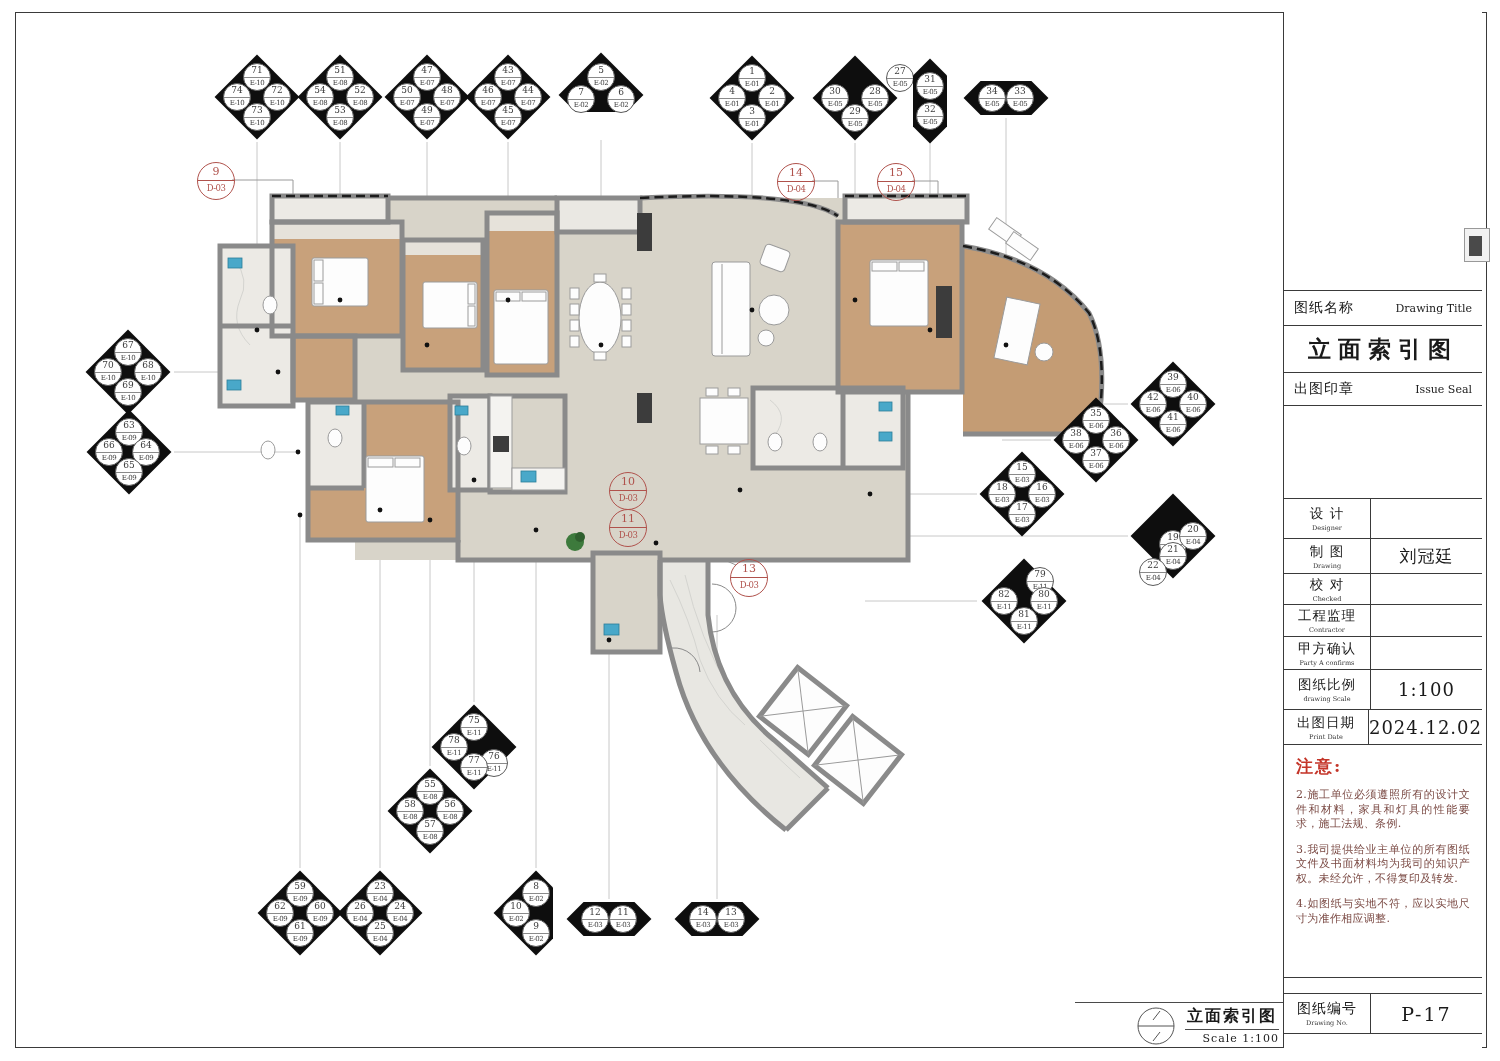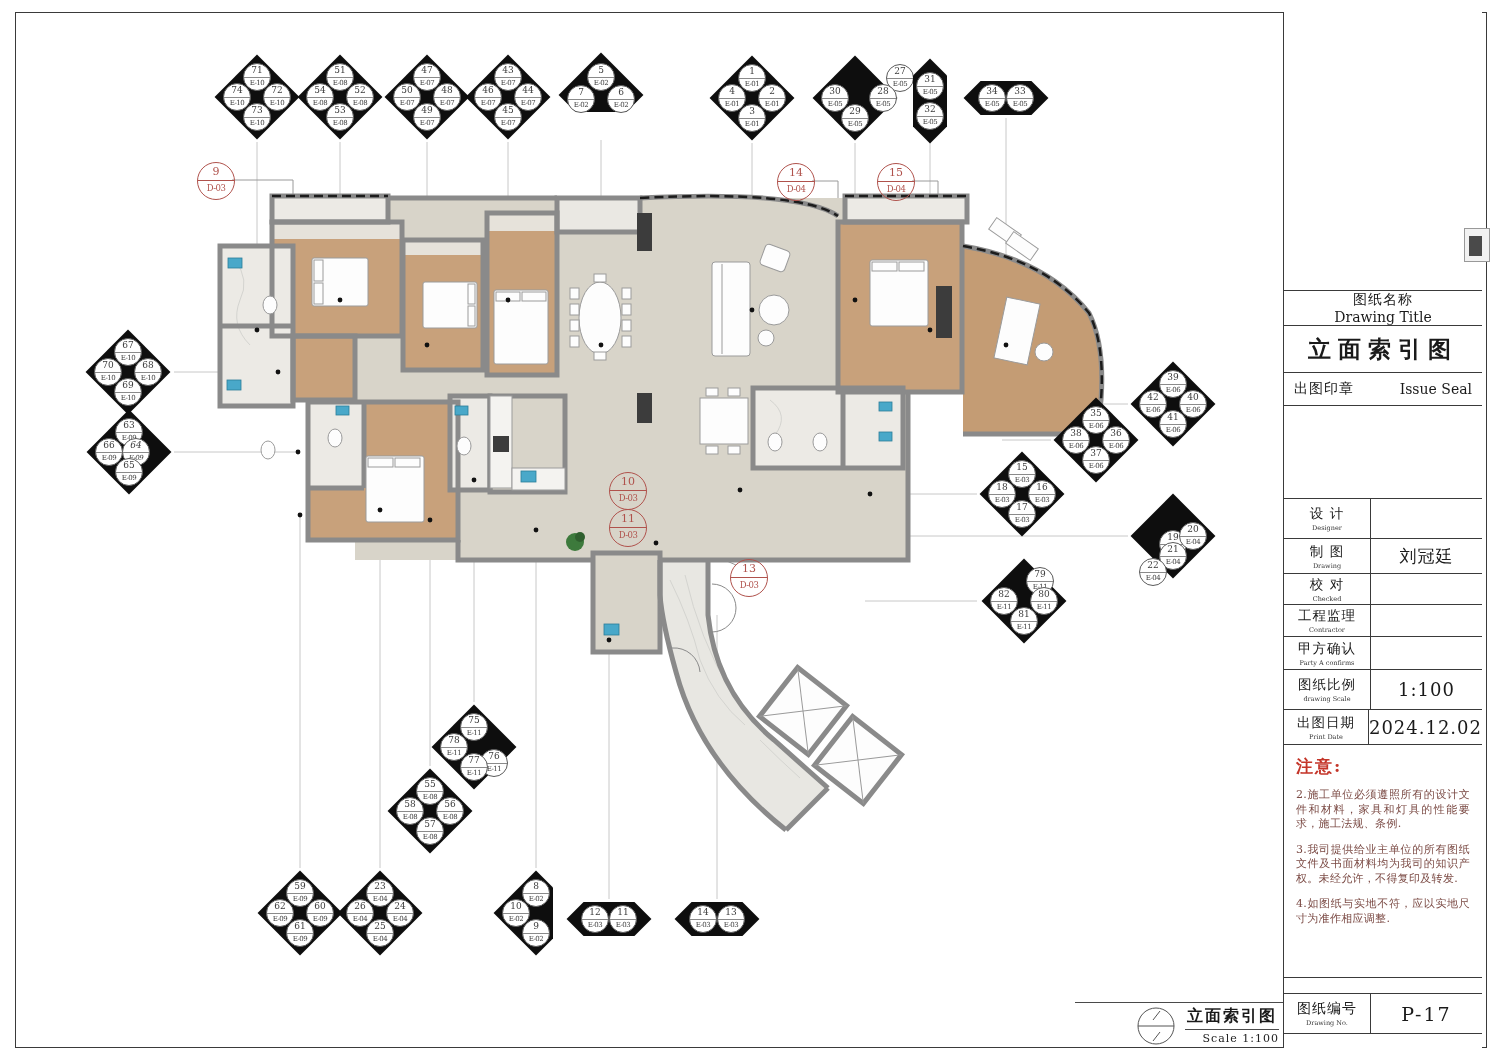--- a/index.html
+++ b/index.html
@@ -20,21 +20,21 @@
   .d-marker{position:absolute;width:36px;height:36px;margin-left:-18px;margin-top:-18px;
             border:1px solid #b0524c;border-radius:50%;text-align:center;color:#b0524c;background:rgba(255,255,255,0.0);}
   .d-marker .n{display:block;height:17px;line-height:17px;font-size:11px;border-bottom:1px solid #b0524c;}
   .d-marker .c{display:block;height:16px;line-height:14px;font-size:8.5px;letter-spacing:-0.5px;}
   
   #titleblock{position:absolute;left:1283px;top:12px;width:199px;height:1036px;
               border-left:1px solid #3a3a3a;box-sizing:border-box;background:#fff;}
   .tb-row{box-sizing:border-box;border-top:1px solid #3a3a3a;display:flex;align-items:center;}
   .tb-head{justify-content:space-between;padding:0 10px;}
   .tb-cn{font-size:14px;letter-spacing:1px;}
-  .tb-en{font-size:14px;}
+  .tb-en{font-size:11px;}
   .tb-title{justify-content:center;font-size:23px;letter-spacing:7px;font-weight:bold;}
   .tb-field{padding:0;}
   .tb-lab{width:87px;box-sizing:border-box;border-right:1px solid #3a3a3a;align-self:stretch;
           display:flex;flex-direction:column;align-items:center;justify-content:center;}
   .tb-lab .cn{font-size:13.5px;letter-spacing:1px;}
   .tb-lab .en{font-size:6.5px;color:#333;margin-top:1px;}
   .tb-val{flex:1;text-align:center;font-size:17px;letter-spacing:1px;}
   .tb-val.big{font-size:18px;}
   #tb-notes{box-sizing:border-box;border-top:1px solid #3a3a3a;padding:10px 12px 0 12px;}
   #tb-notes h3{margin:0 0 10px 0;font-size:17px;letter-spacing:2px;color:#c43529;}
@@ -410,21 +410,21 @@
         <span class="n">4</span>
         <span class="c">E-01</span>
       </div>
     </div>
     <div class="ev-marker" style="left: 855px; top: 98px;">
       <div class="ev-d" style="left: 15px; top: 15px;"></div>
       <div class="ev-c" style="left: 31px; top: 11px; margin-left: 45px;">
         <span class="n">27</span>
         <span class="c">E-05</span>
       </div>
-      <div class="ev-c" style="left: 51px; top: 31px; margin-left: 8px;">
+      <div class="ev-c" style="left: 51px; top: 31px;">
         <span class="n">28</span>
         <span class="c">E-05</span>
       </div>
       <div class="ev-c" style="left: 31px; top: 51px;">
         <span class="n">29</span>
         <span class="c">E-05</span>
       </div>
       <div class="ev-c" style="left: 11px; top: 31px;">
         <span class="n">30</span>
         <span class="c">E-05</span>
@@ -474,21 +474,21 @@
         <span class="n">70</span>
         <span class="c">E-10</span>
       </div>
     </div>
     <div class="ev-marker" style="left: 129px; top: 452px;">
       <div class="ev-d" style="left: 15px; top: 15px;"></div>
       <div class="ev-c" style="left: 31px; top: 11px;">
         <span class="n">63</span>
         <span class="c">E-09</span>
       </div>
-      <div class="ev-c" style="left: 38px; top: 31px; font-style: italic;">
+      <div class="ev-c" style="left: 48px; top: 31px;">
         <span class="n">64</span>
         <span class="c">E-09</span>
       </div>
       <div class="ev-c" style="left: 31px; top: 51px;">
         <span class="n">65</span>
         <span class="c">E-09</span>
       </div>
       <div class="ev-c" style="left: 11px; top: 31px;">
         <span class="n">66</span>
         <span class="c">E-09</span>
@@ -729,21 +729,21 @@
       <span class="c">D-03</span>
     </div>
     <div class="d-marker" style="left: 748px; top: 577px;">
       <span class="n">13</span>
       <span class="c">D-03</span>
     </div>
   </div>
 
 <div id="titleblock">
   <div style="height:278px;"></div>
-  <div class="tb-row tb-head" style="height:35px;flex-direction:column;">
+  <div class="tb-row tb-head" style="height:35px;">
     <span class="tb-cn">图纸名称</span>
     <span class="tb-en">Drawing Title</span>
   </div>
   <div class="tb-row tb-title" style="height:47px;">
     <span>立面索引图</span>
   </div>
   <div class="tb-row tb-head" style="height:33px;">
     <span class="tb-cn">出图印章</span>
     <span class="tb-en">Issue Seal</span>
   </div>

